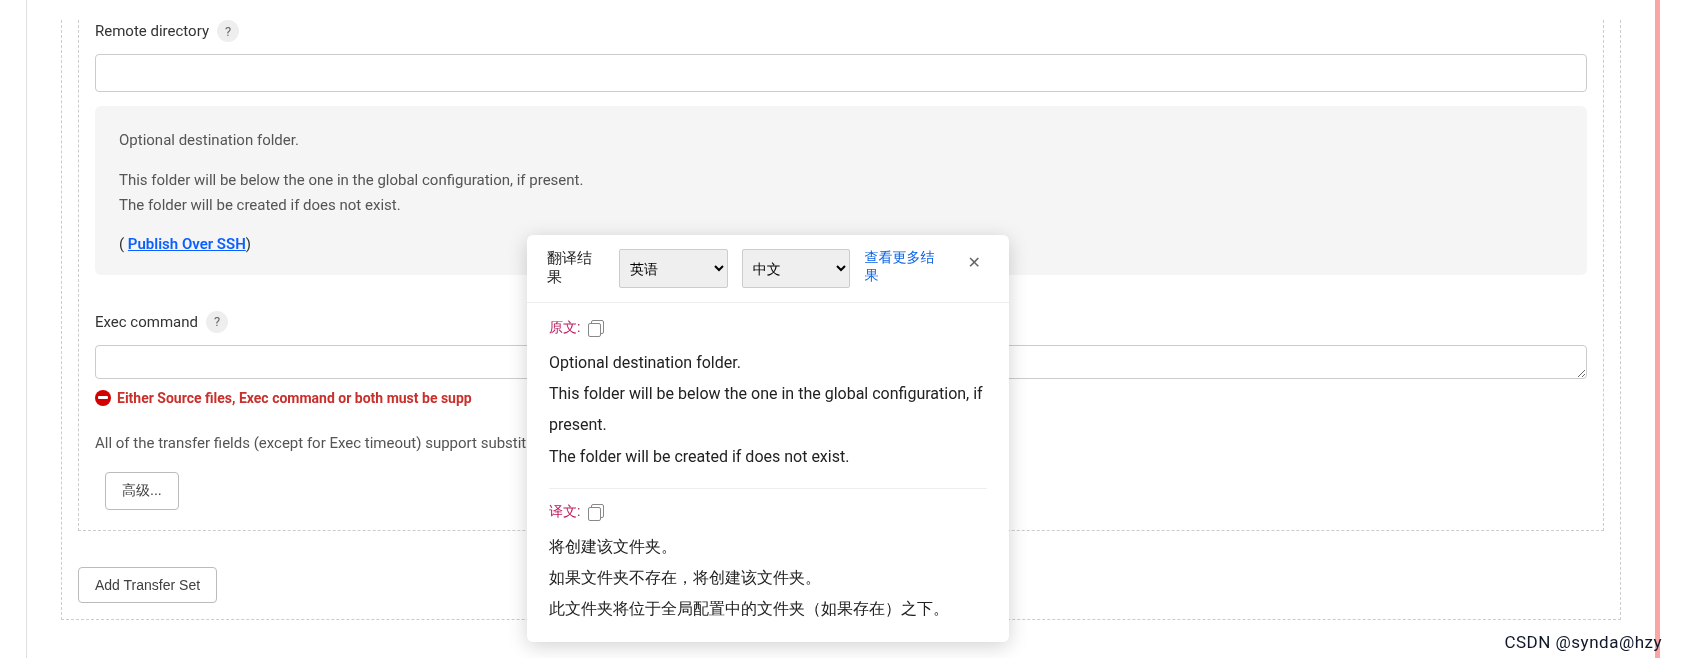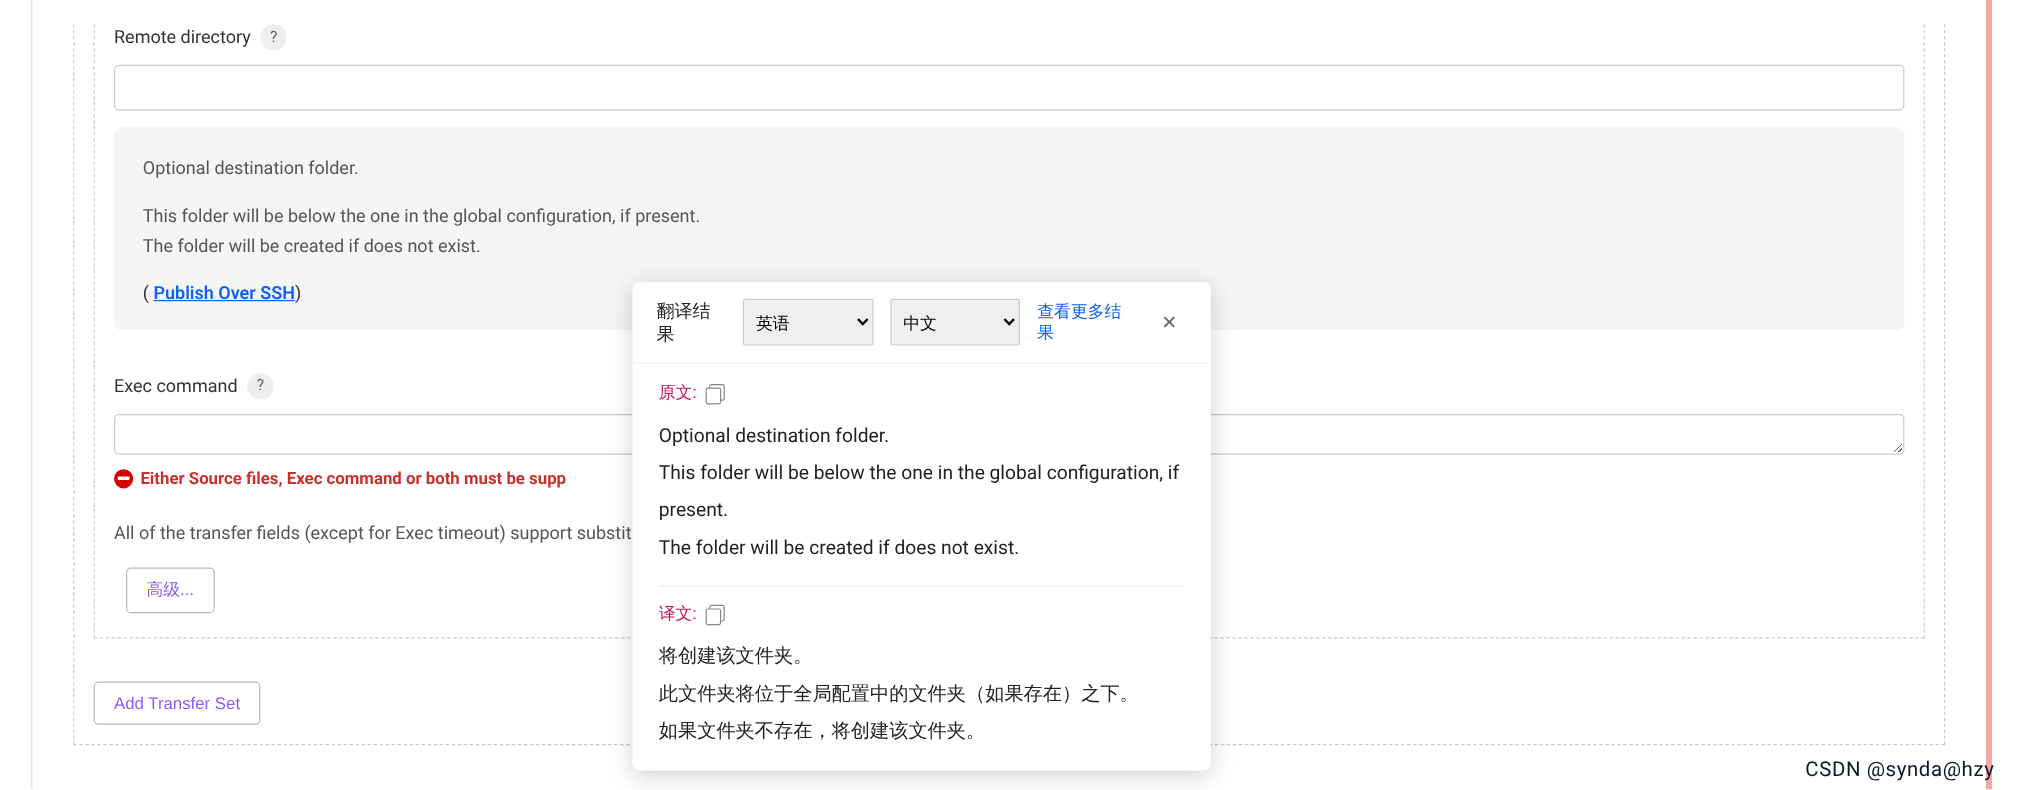--- a/index.html
+++ b/index.html
@@ -15,25 +15,25 @@
     .help-box { background: #f5f5f5; border-radius: 6px; padding: 22px 24px; margin-top: 14px; position: relative; }
     .help-text { color: #555; font-size: 15px; line-height: 1.7; }
     .help-text .line1 { margin-bottom: 14px; }
     .help-link-row { text-align: left; margin-top: 16px; color: #333; font-size: 15px; }
     .help-link { color: #0b5fff; text-decoration: underline; font-weight: 600; }
     .error-row { display: flex; align-items: flex-end; gap: 6px; margin-top: 8px; }
     .error-icon { width: 16px; height: 16px; border-radius: 50%; background: #d40000; position: relative; flex-shrink: 0; }
     .error-icon::after { content: ""; position: absolute; left: 3px; right: 3px; top: 50%; height: 3px; margin-top: -1.5px; background: #fff; border-radius: 1px; }
     .error-text { color: #c9302c; font-weight: 700; font-size: 14px; }
     .substitution-note { color: #555; font-size: 15px; margin-top: 28px; }
-    .btn { border: 1px solid #bbb; background: #fff; border-radius: 4px; padding: 9px 16px; font-size: 14px; color: #8b5cf6; cursor: pointer; }
+    .btn { border: 1px solid #bbb; background: #fff; border-radius: 4px; padding: 9px 16px; font-size: 14px; color: #404040; cursor: pointer; }
     .advanced-btn { margin: 20px 0 0 10px; }
     .add-transfer-btn { margin-top: 16px; }
     .translate-popup { position: absolute; left: 527px; top: 235px; width: 482px; background: #fff; border-radius: 6px; box-shadow: 0 4px 20px rgba(0,0,0,0.18); z-index: 100; }
-    .translate-header { display: flex; align-items: center; gap: 14px; padding: 14px 20px 14px 20px; border-bottom: 1px solid #eee; }
+    .translate-header { display: flex; gap: 14px; padding: 14px 20px 14px 20px; border-bottom: 1px solid #eee; }
     .translate-title { font-size: 15px; color: #222; }
     .translate-select { border: 1px solid #ccc; border-radius: 2px; height: 39px; width: 112px; padding: 0 6px; font-size: 14px; }
     .translate-more { color: #0b62e6; font-size: 14px; cursor: pointer; }
     .translate-close { margin-left: auto; cursor: pointer; font-size: 16px; color: #666; padding: 4px 8px; }
     .translate-body { padding: 16px 22px 18px 22px; }
     .translate-label-row { display: flex; align-items: center; gap: 8px; color: #be185d; font-size: 14px; margin-bottom: 10px; }
     .copy-icon { display: inline-flex; width: 16px; height: 16px; position: relative; cursor: pointer; }
     .copy-icon::before { content: ""; position: absolute; width: 11px; height: 12px; border: 1.5px solid #888; border-radius: 2px; top: 0; left: 3px; background: #fff; }
     .copy-icon::after { content: ""; position: absolute; width: 11px; height: 12px; border: 1.5px solid #888; border-radius: 2px; top: 3px; left: 0px; background: #fff; }
     .translate-text { color: #222; font-size: 16px; line-height: 1.95; }
@@ -106,19 +106,19 @@
       <div>This folder will be below the one in the global configuration, if present.</div>
       <div>The folder will be created if does not exist.</div>
     </div>
     <hr class="translate-divider">
     <div class="translate-label-row">
       <span>译文:</span>
       <span class="copy-icon"></span>
     </div>
     <div class="translate-text">
       <div>将创建该文件夹。</div>
+      <div>如果文件夹不存在，将创建该文件夹。</div>
       <div>此文件夹将位于全局配置中的文件夹（如果存在）之下。</div>
-      <div>如果文件夹不存在，将创建该文件夹。</div>
     </div>
   </div>
 </div>
 
 <div class="watermark">CSDN @synda@hzy</div>
 
 </body></html>

